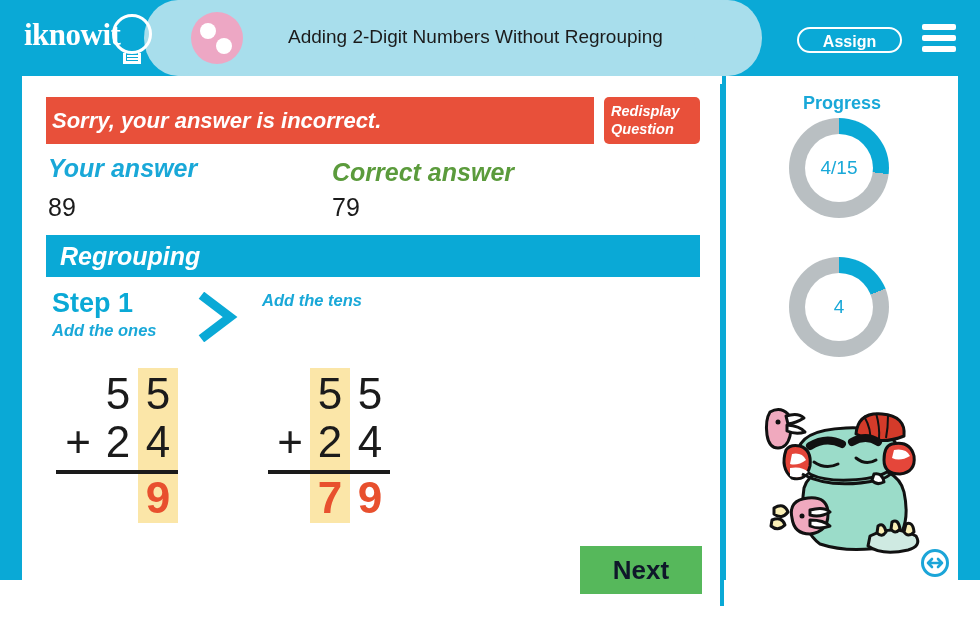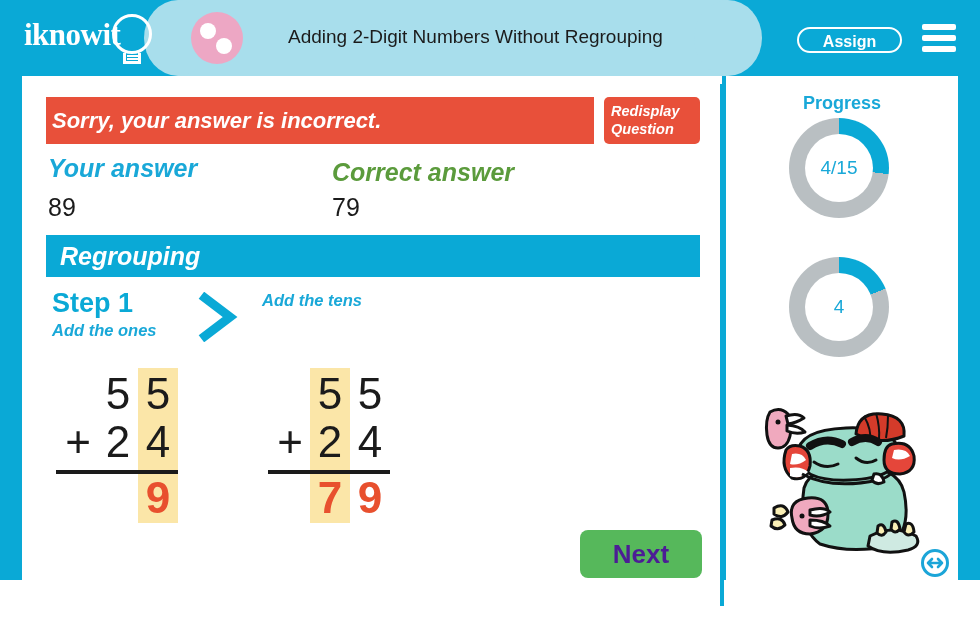--- a/index.html
+++ b/index.html
@@ -187,23 +187,23 @@
   .r1{top:0;}
   .r2{top:48px;}
   .r3{top:104px;}
   .mline{
     position:absolute;left:6px;top:102px;width:122px;height:4px;background:#1b1b1b;
   }
   .ans{color:#E8502E;font-weight:bold;}
 
   
   .next-btn{
-    position:absolute;left:580px;top:530px;width:122px;height:48px;
-    background:#56B85B;border-radius:8px;
-    color:#4c1d95;font-size:26px;font-weight:bold;
+    position:absolute;left:580px;top:546px;width:122px;height:48px;
+    background:#56B85B;border-radius:0;
+    color:#0f172a;font-size:26px;font-weight:bold;
     text-align:center;line-height:48px;cursor:pointer;
   }
 
   
   .side-label{
     position:absolute;width:232px;text-align:center;
     color:#19A8D8;font-size:18px;font-weight:bold;
   }
   .lbl-progress{left:726px;top:93px;}
   .lbl-score{left:726px;top:232px;}

